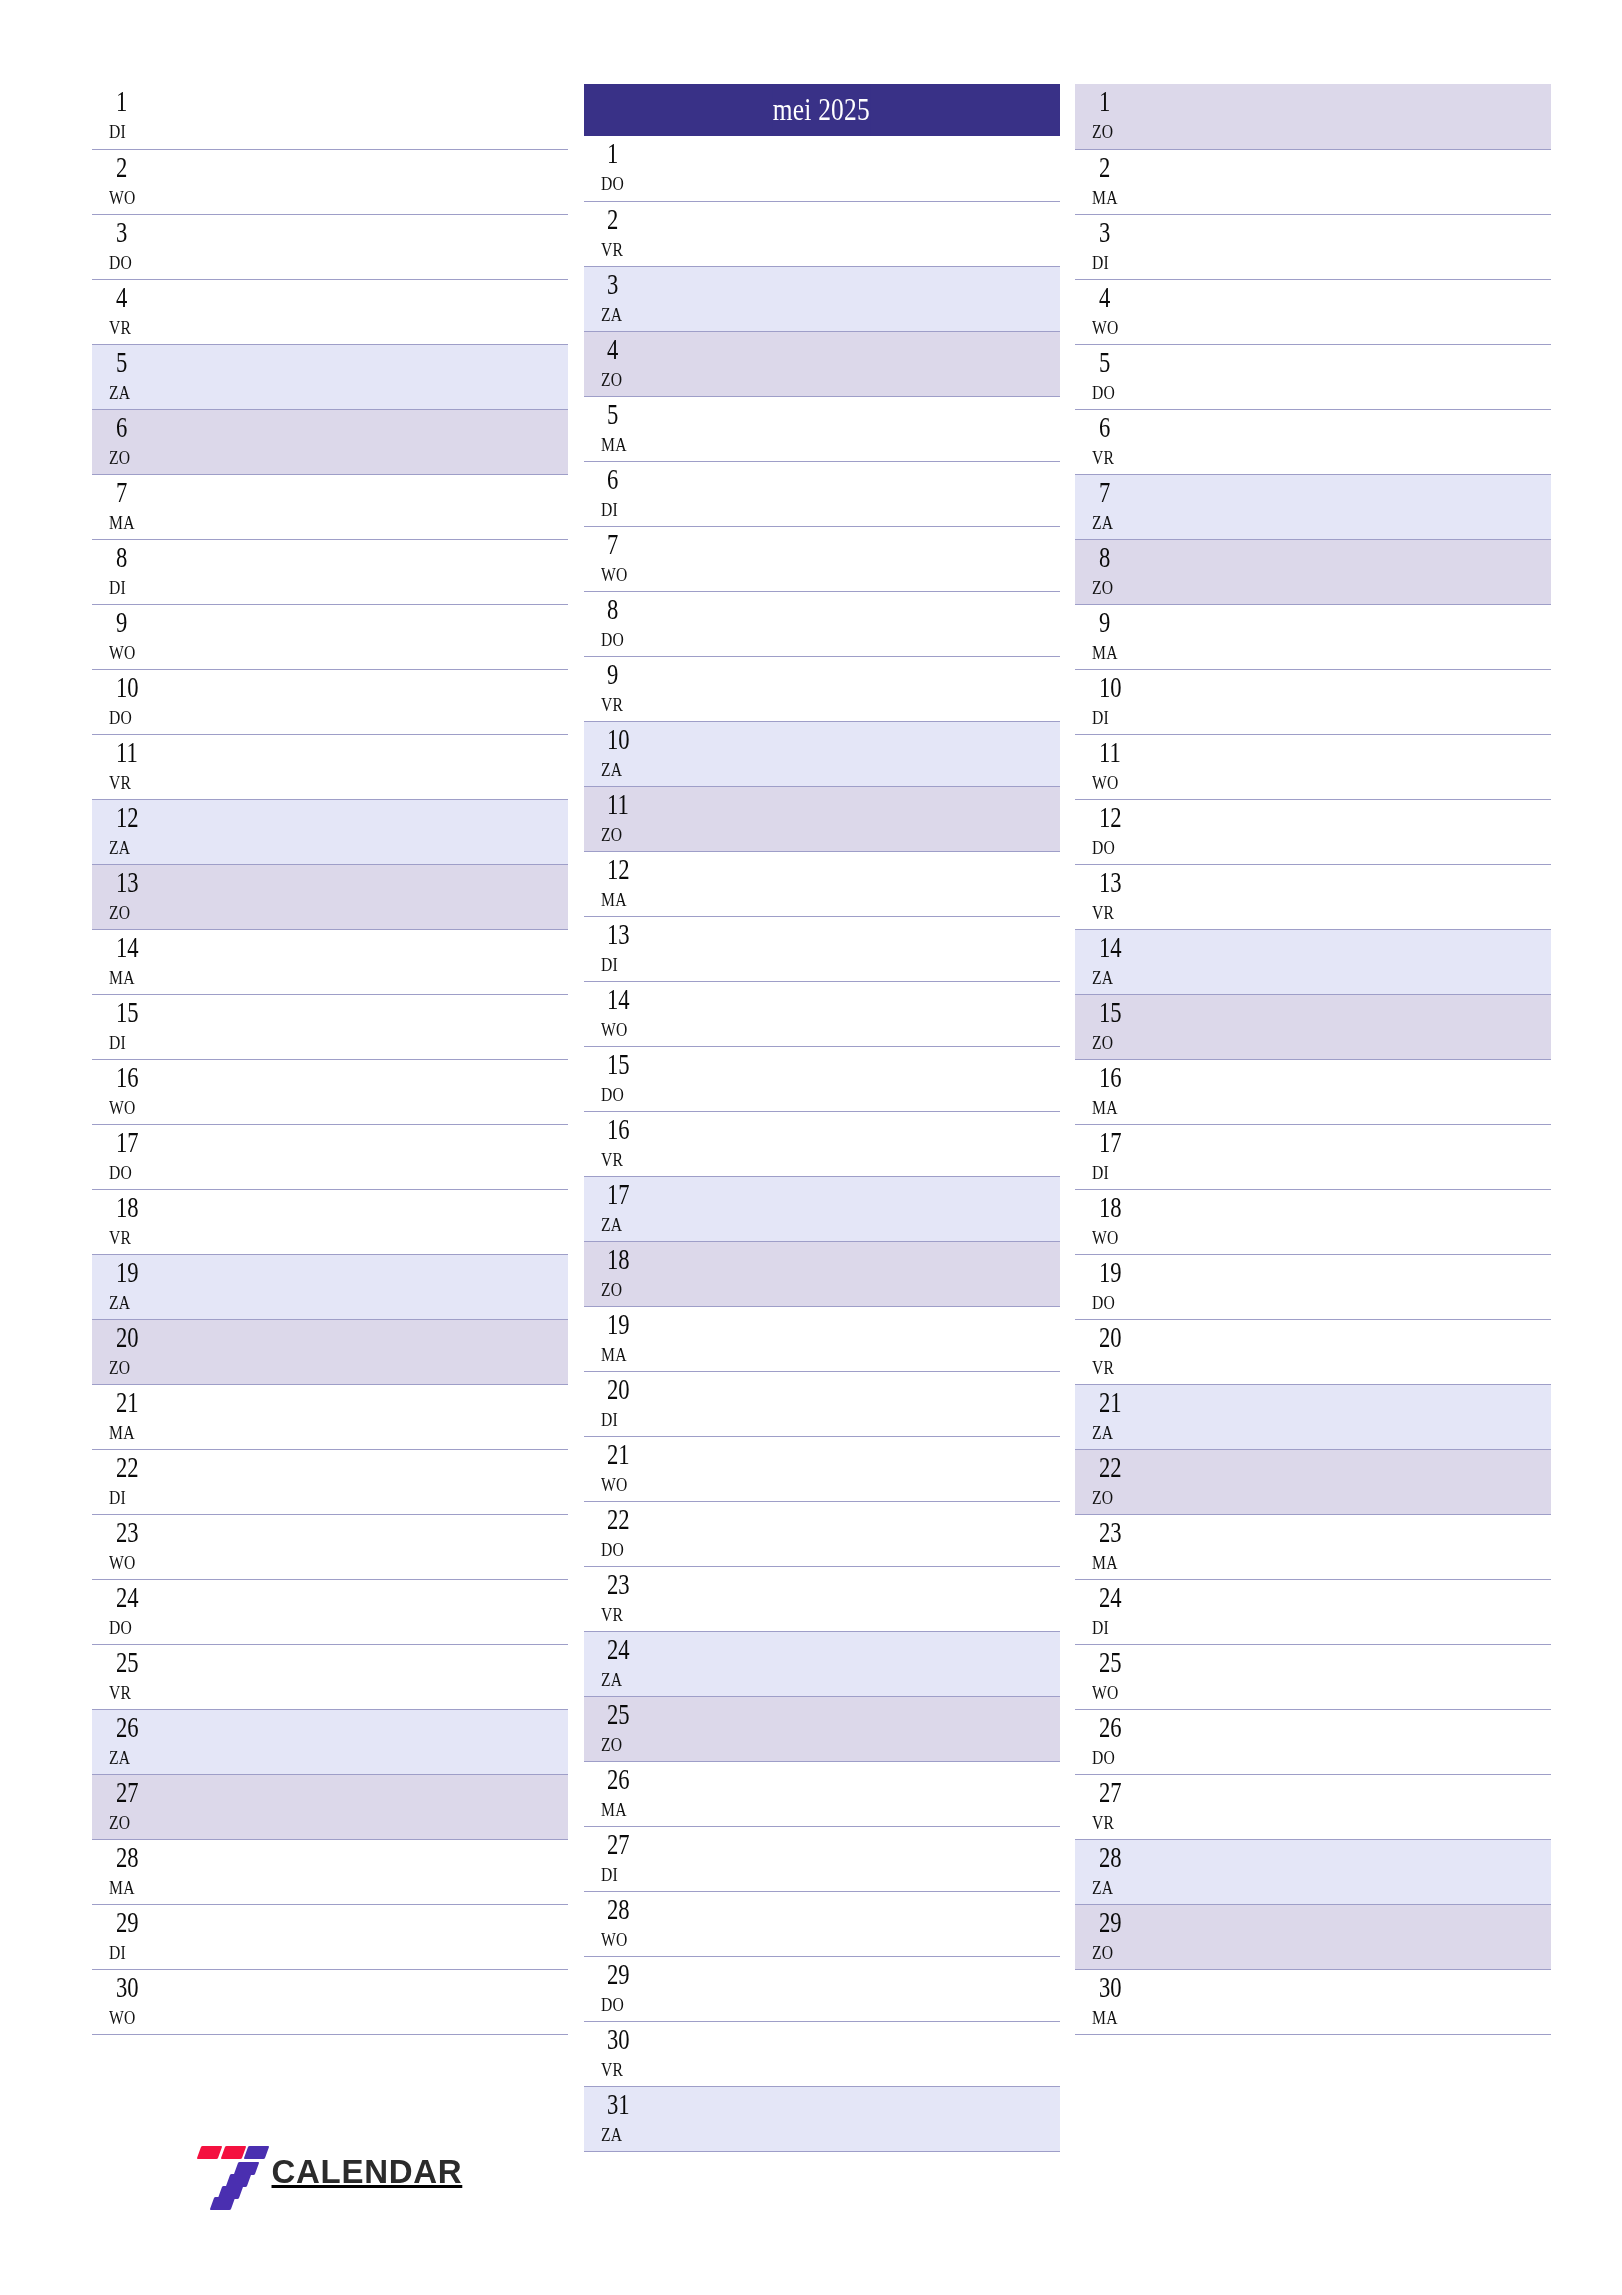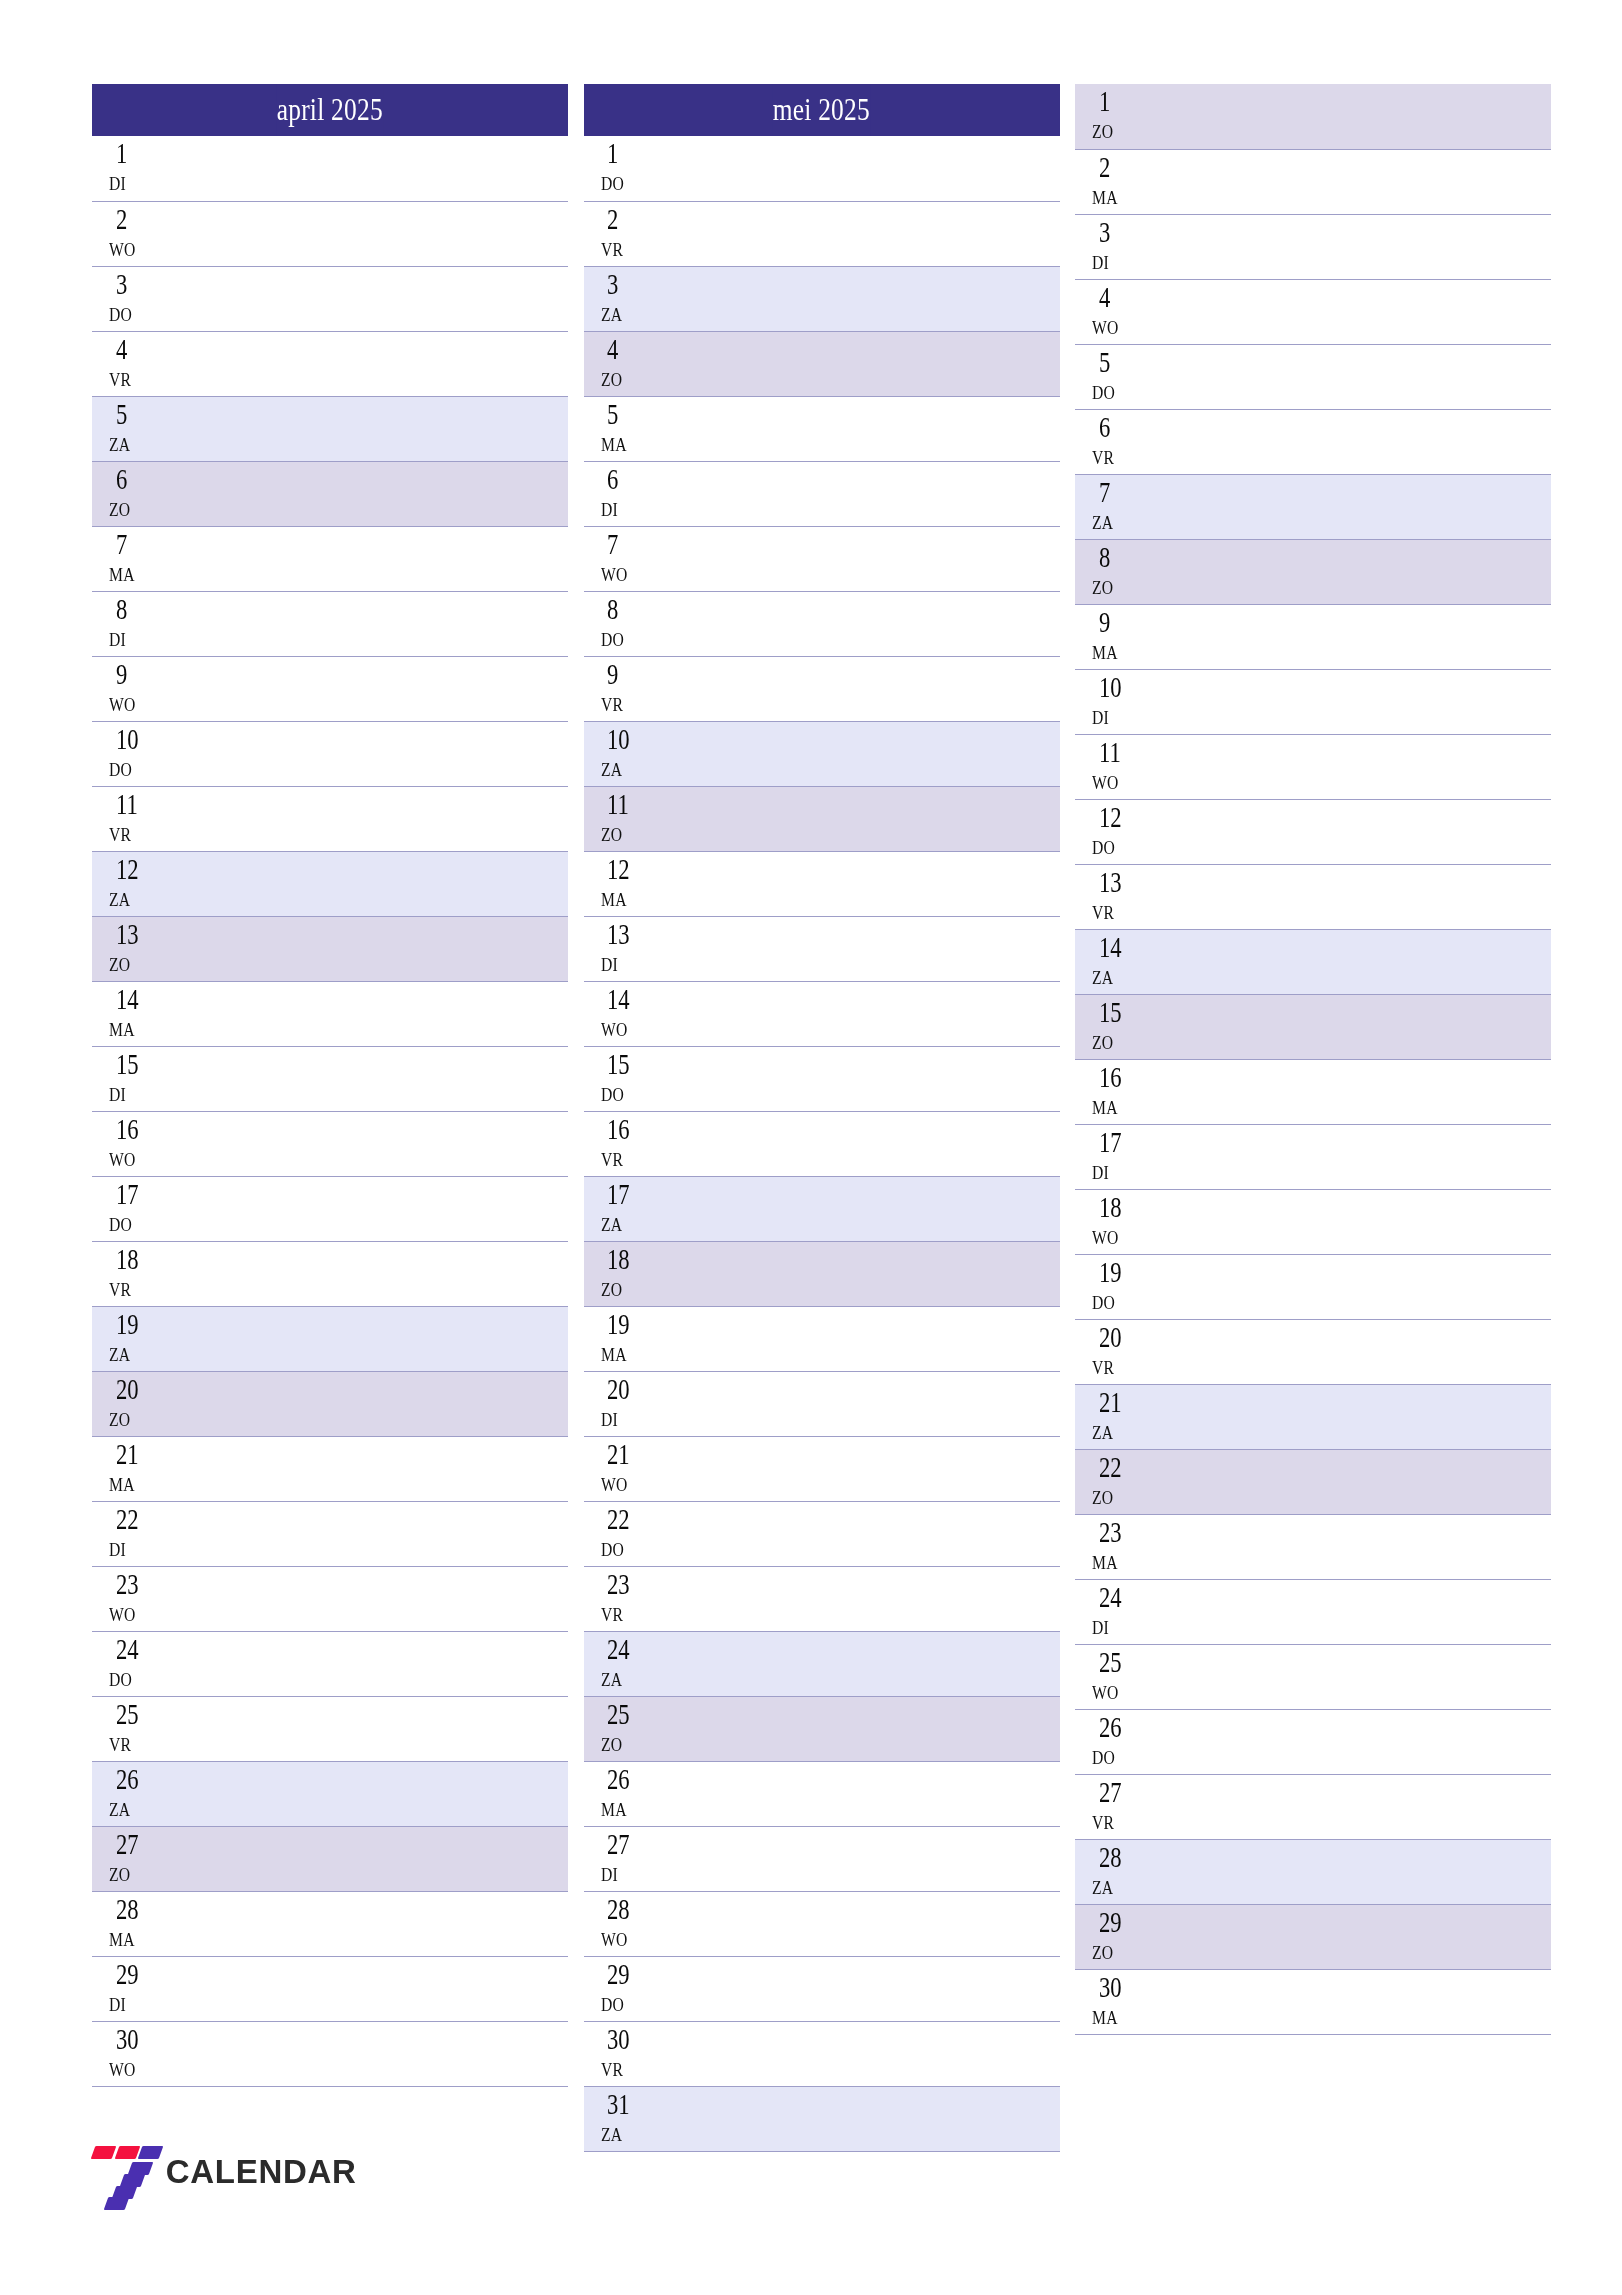--- a/index.html
+++ b/index.html
@@ -78,22 +78,23 @@
 
   
   .logo-slot{
     position:absolute;
     left:92px;
     top:2132px;
     width:476px;
     height:79px;
     display:flex;
     align-items:center;
-    justify-content:flex-start;
+    justify-content:center;
     gap:11.8px;
+    text-decoration:underline;
   }
   .logo-mark{
     position:relative;
     width:62px;height:54px;
     flex:0 0 62px;
   }
   .logo-mark i{
     position:absolute;
     display:block;
     transform:skewX(-20deg);
@@ -119,23 +120,20 @@
     white-space:nowrap;
   }
 </style>
 </head>
 <body>
 
 <div id="sheet">
 
   <div class="columns" id="columns">
       <div class="month-col">
-        <div class="month-header-wrap" style="background: rgb(57, 49, 135);">
-          <div class="month-header" style="color: rgb(255, 255, 255);">april 2025</div>
-        </div>
         <div class="days" style="border-bottom-color: rgb(158, 158, 200);">
           <div class="day-row" style="border-top-color: rgb(158, 158, 200);">
             <span class="daynum" style="color: rgb(10, 10, 10);">1</span>
             <span class="dayname">DI</span>
           </div>
           <div class="day-row" style="border-top-color: rgb(158, 158, 200);">
             <span class="daynum" style="color: rgb(10, 10, 10);">2</span>
             <span class="dayname">WO</span>
           </div>
           <div class="day-row" style="border-top-color: rgb(158, 158, 200);">

